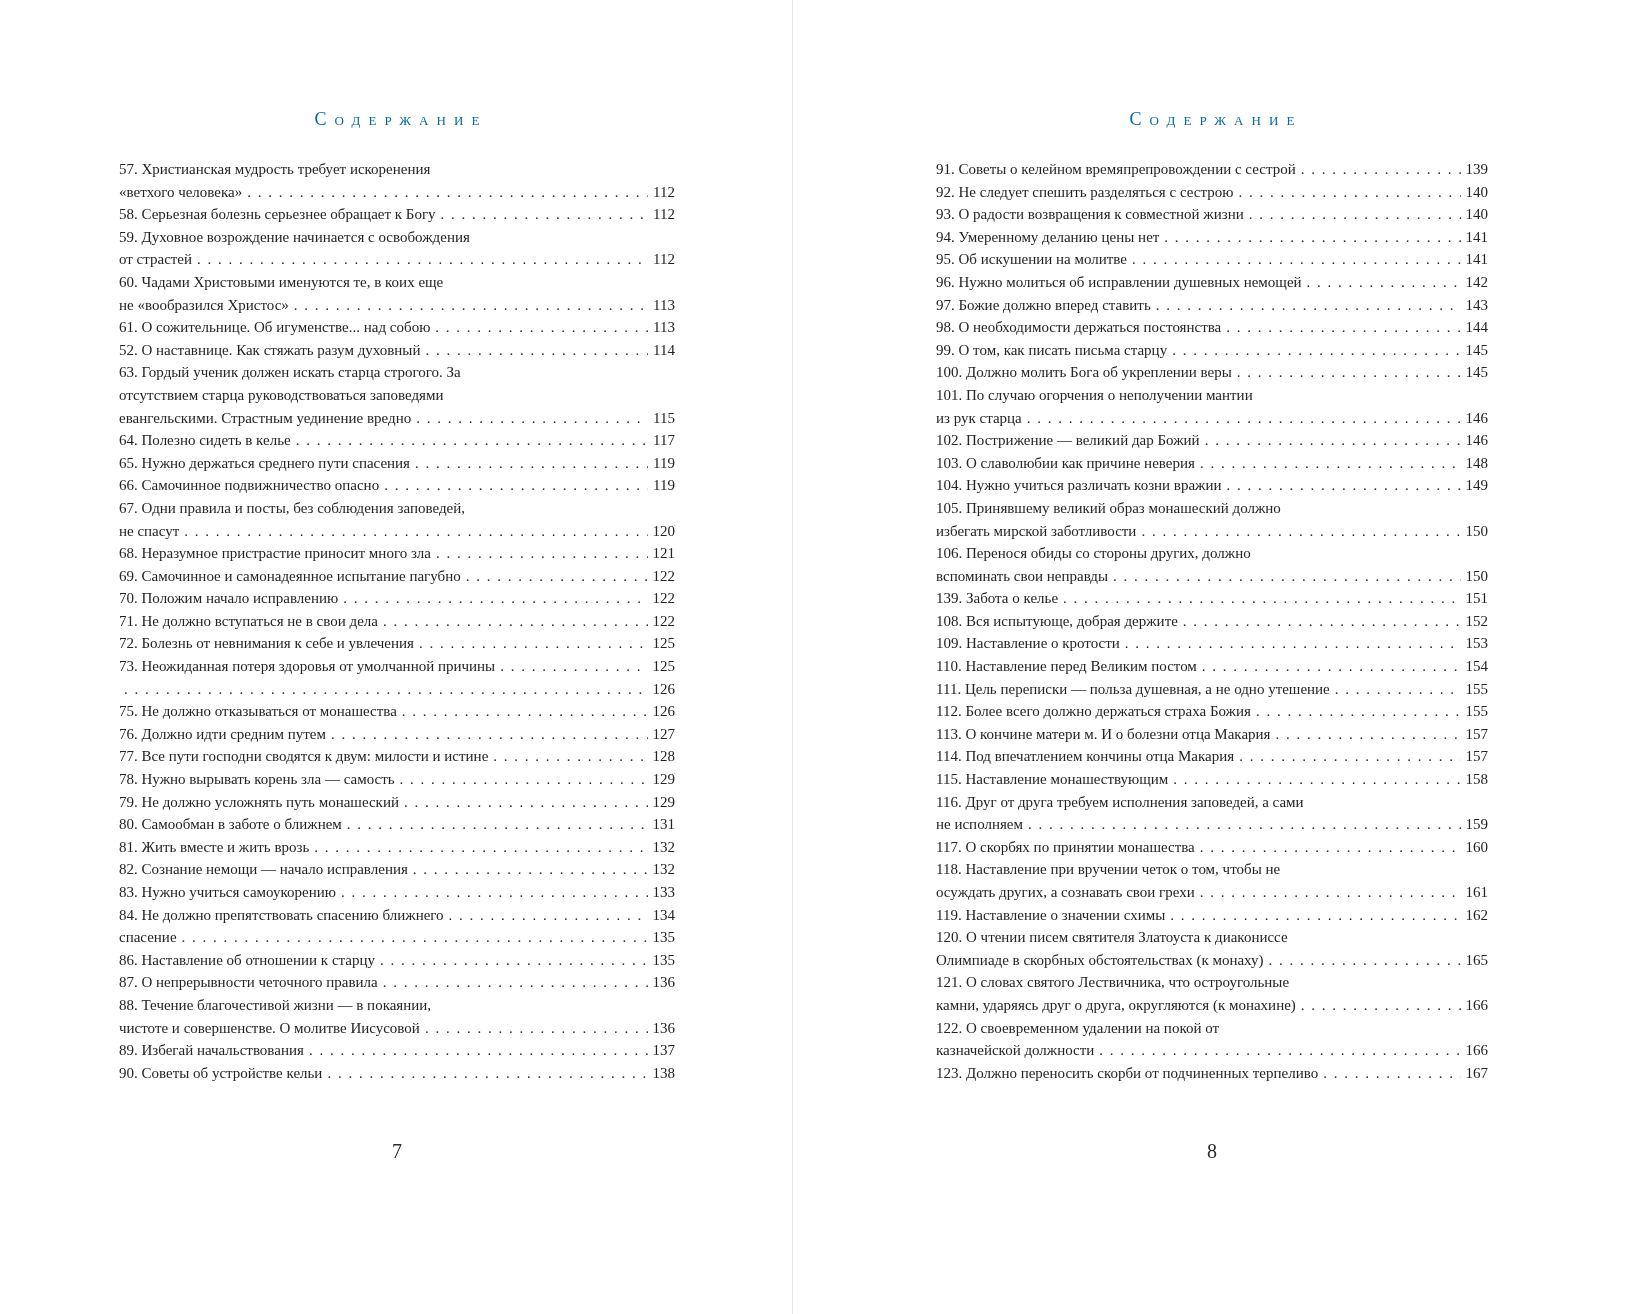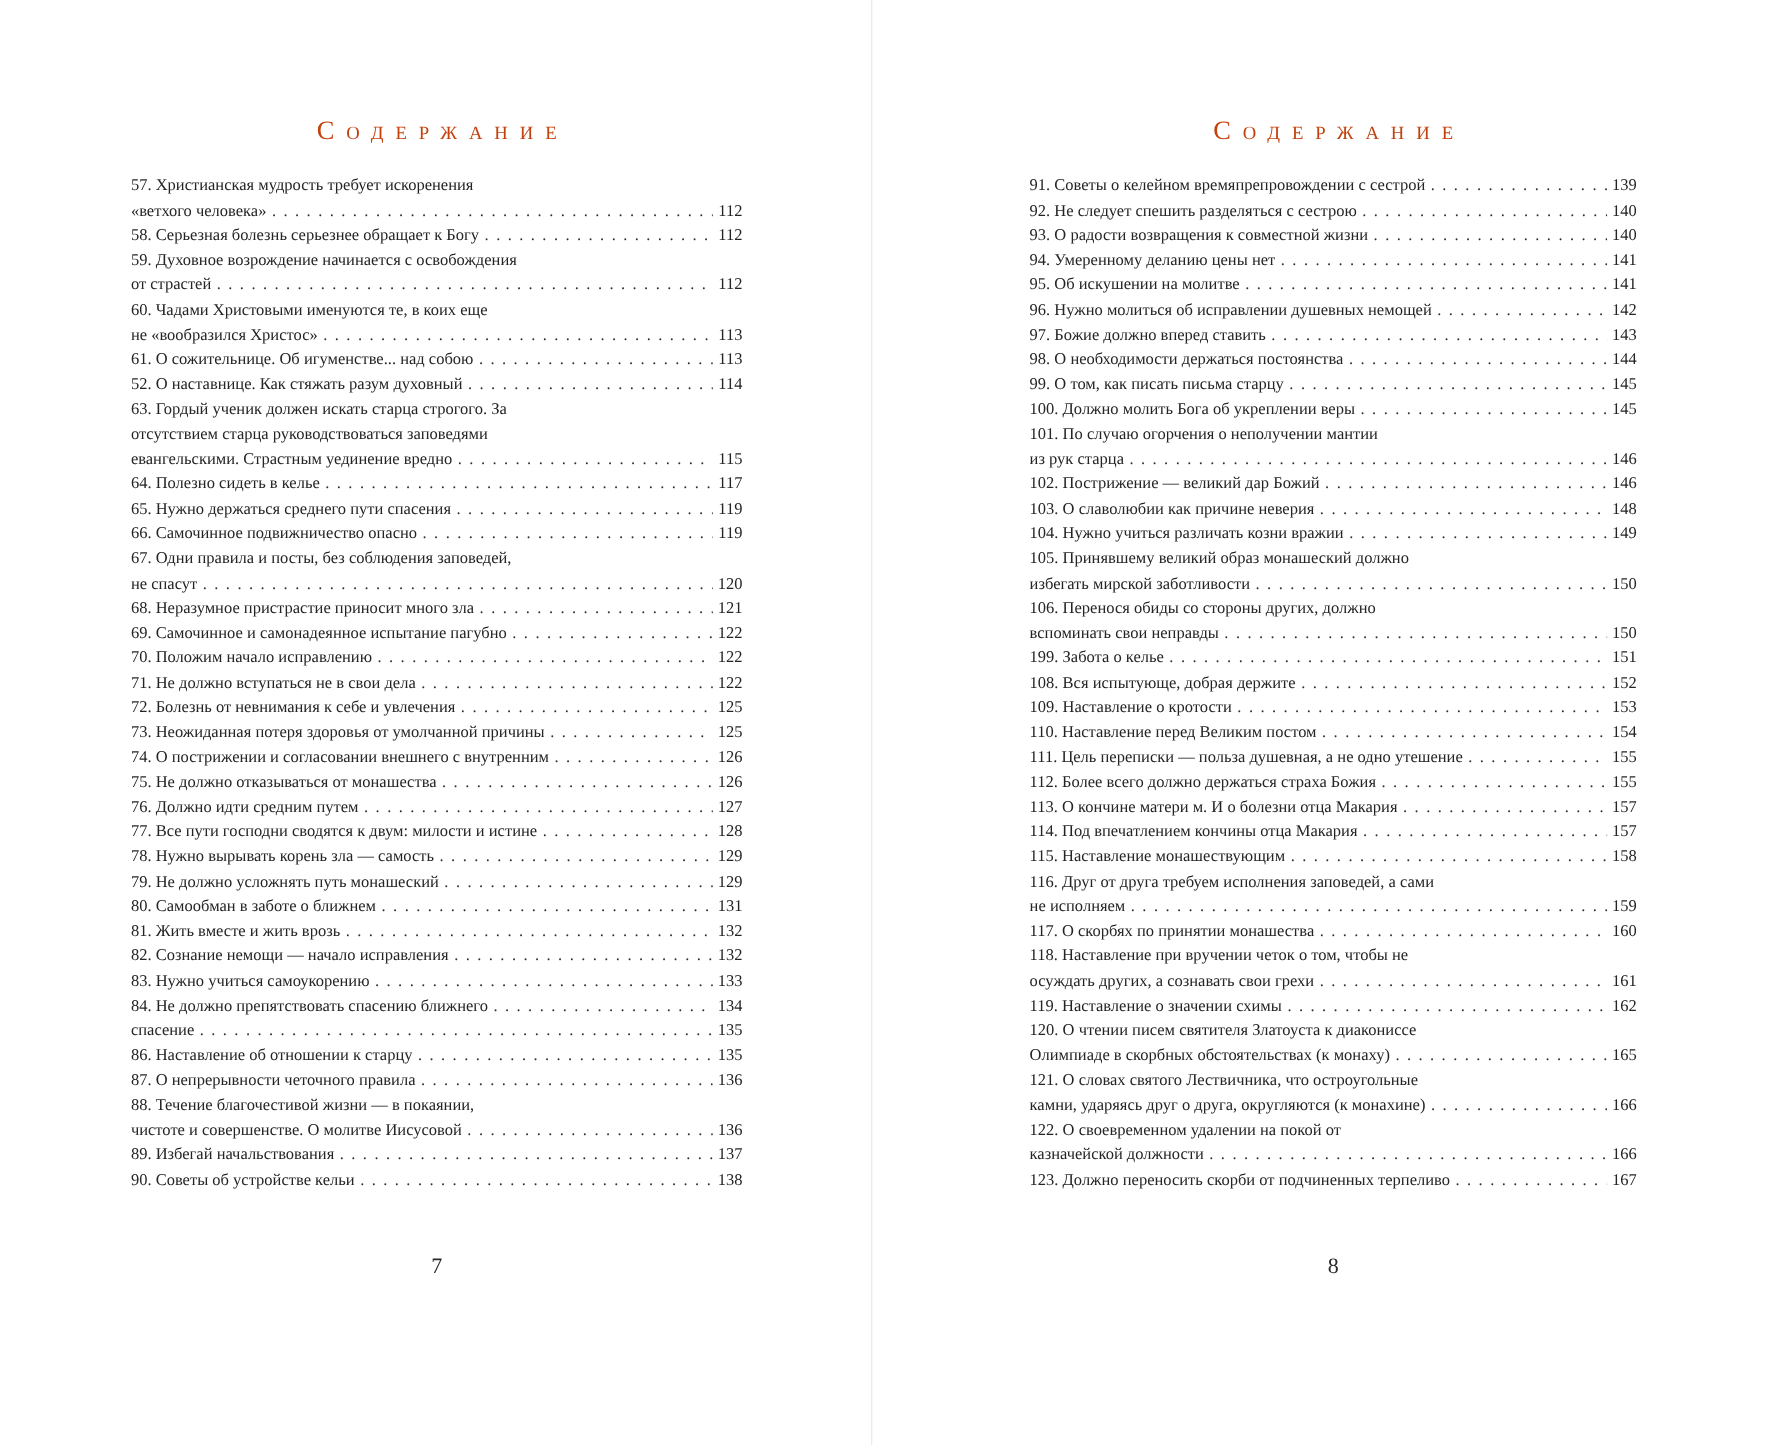--- a/index.html
+++ b/index.html
@@ -31,24 +31,24 @@
     top: 108px;
     height: 1130px;
   }
   .page.left  { left: 119px; width: 556px; }
   .page.right { left: 936px; width: 552px; }
 
   .toc-header {
     text-align: center;
     font-variant: small-caps;
     letter-spacing: 0.45em;
-    font-size: 24px;
+    font-size: 18px;
     line-height: 22px;
     margin-bottom: 28px;
-    color: #c2410c;
+    color: #0369a1;
     
     padding-left: 0.45em;
   }
 
   .entries { font-size: 15px; }
 
   .entry { margin: 0; }
   .line {
     display: flex;
     align-items: baseline;
@@ -222,21 +222,20 @@
         </div>
         <div class="entry">
           <div class="line last">
             <span class="txt">73. Неожиданная потеря здоровья от умолчанной причины</span>
             <span class="dots"><span class="dotfill">. . . . . . . . . . . . . . . . . . . . . . . . . . . . . . . . . . . . . . . . . . . . . . . . . . . . . . . . . . . . . . . . . . . . . . . . . . . . . . . . . . . . . . . . . . . . . . . . . . . . . . . . . . . . . . . . . . . . . . . . . . . . . . . . . . . . . . . . . . . . . . . . . . . . . . . . . . . . . . . .</span></span>
             <span class="pg">125</span>
           </div>
         </div>
         <div class="entry">
           <div class="line last">
-            <span class="txt">74. О пострижении и согласовании внешнего с внутренним</span>
             <span class="dots"><span class="dotfill">. . . . . . . . . . . . . . . . . . . . . . . . . . . . . . . . . . . . . . . . . . . . . . . . . . . . . . . . . . . . . . . . . . . . . . . . . . . . . . . . . . . . . . . . . . . . . . . . . . . . . . . . . . . . . . . . . . . . . . . . . . . . . . . . . . . . . . . . . . . . . . . . . . . . . . . . . . . . . . . .</span></span>
             <span class="pg">126</span>
           </div>
         </div>
         <div class="entry">
           <div class="line last">
             <span class="txt">75. Не должно отказываться от монашества</span>
             <span class="dots"><span class="dotfill">. . . . . . . . . . . . . . . . . . . . . . . . . . . . . . . . . . . . . . . . . . . . . . . . . . . . . . . . . . . . . . . . . . . . . . . . . . . . . . . . . . . . . . . . . . . . . . . . . . . . . . . . . . . . . . . . . . . . . . . . . . . . . . . . . . . . . . . . . . . . . . . . . . . . . . . . . . . . . . . .</span></span>
             <span class="pg">126</span>
           </div>
@@ -472,21 +471,21 @@
             <span class="txt">106. Перенося обиды со стороны других, должно</span>
           </div>
           <div class="line last">
             <span class="txt">вспоминать свои неправды</span>
             <span class="dots"><span class="dotfill">. . . . . . . . . . . . . . . . . . . . . . . . . . . . . . . . . . . . . . . . . . . . . . . . . . . . . . . . . . . . . . . . . . . . . . . . . . . . . . . . . . . . . . . . . . . . . . . . . . . . . . . . . . . . . . . . . . . . . . . . . . . . . . . . . . . . . . . . . . . . . . . . . . . . . . . . . . . . . . . .</span></span>
             <span class="pg">150</span>
           </div>
         </div>
         <div class="entry">
           <div class="line last">
-            <span class="txt">199. Забота о келье</span>
+            <span class="txt">139. Забота о келье</span>
             <span class="dots"><span class="dotfill">. . . . . . . . . . . . . . . . . . . . . . . . . . . . . . . . . . . . . . . . . . . . . . . . . . . . . . . . . . . . . . . . . . . . . . . . . . . . . . . . . . . . . . . . . . . . . . . . . . . . . . . . . . . . . . . . . . . . . . . . . . . . . . . . . . . . . . . . . . . . . . . . . . . . . . . . . . . . . . . .</span></span>
             <span class="pg">151</span>
           </div>
         </div>
         <div class="entry">
           <div class="line last">
             <span class="txt">108. Вся испытующе, добрая держите</span>
             <span class="dots"><span class="dotfill">. . . . . . . . . . . . . . . . . . . . . . . . . . . . . . . . . . . . . . . . . . . . . . . . . . . . . . . . . . . . . . . . . . . . . . . . . . . . . . . . . . . . . . . . . . . . . . . . . . . . . . . . . . . . . . . . . . . . . . . . . . . . . . . . . . . . . . . . . . . . . . . . . . . . . . . . . . . . . . . .</span></span>
             <span class="pg">152</span>
           </div>

